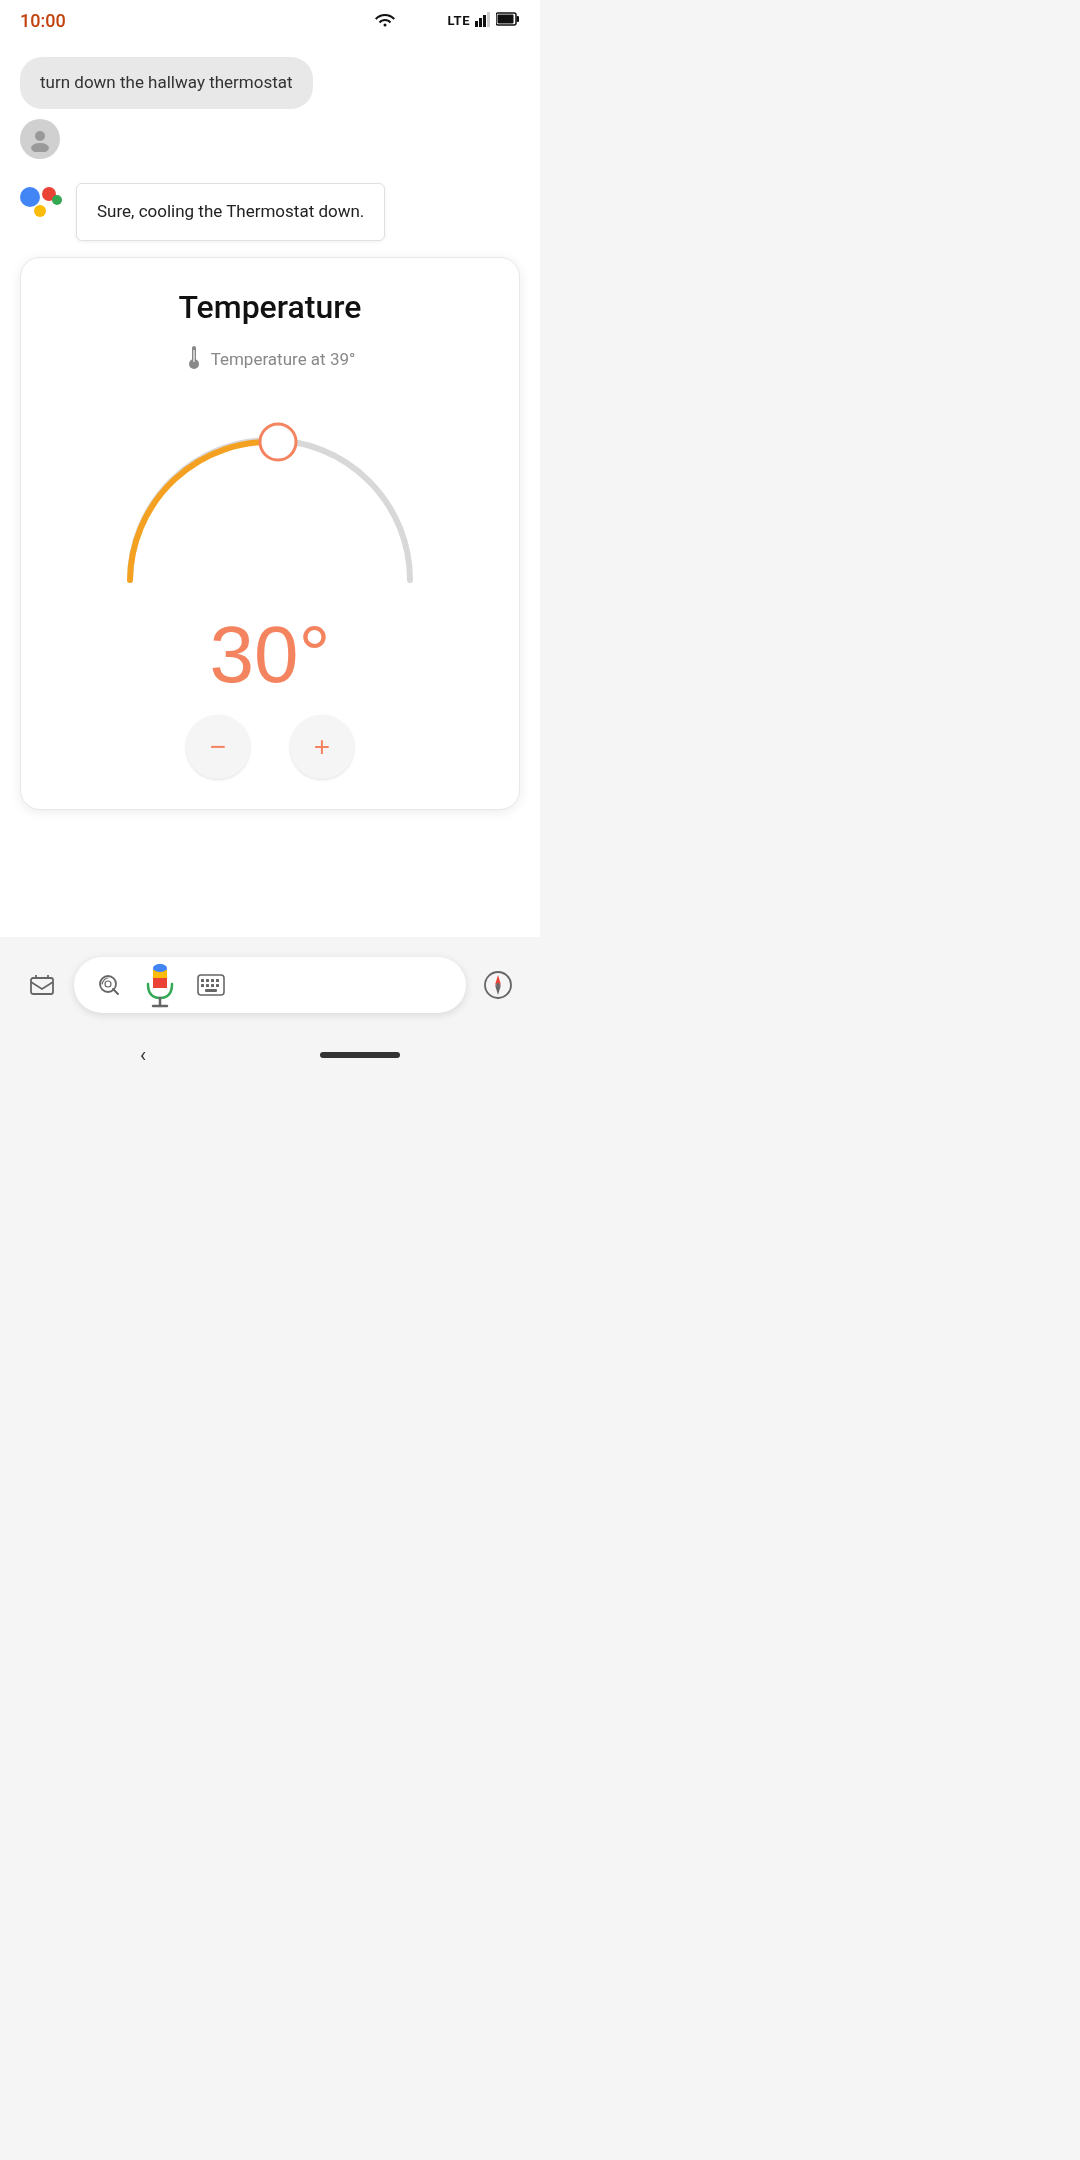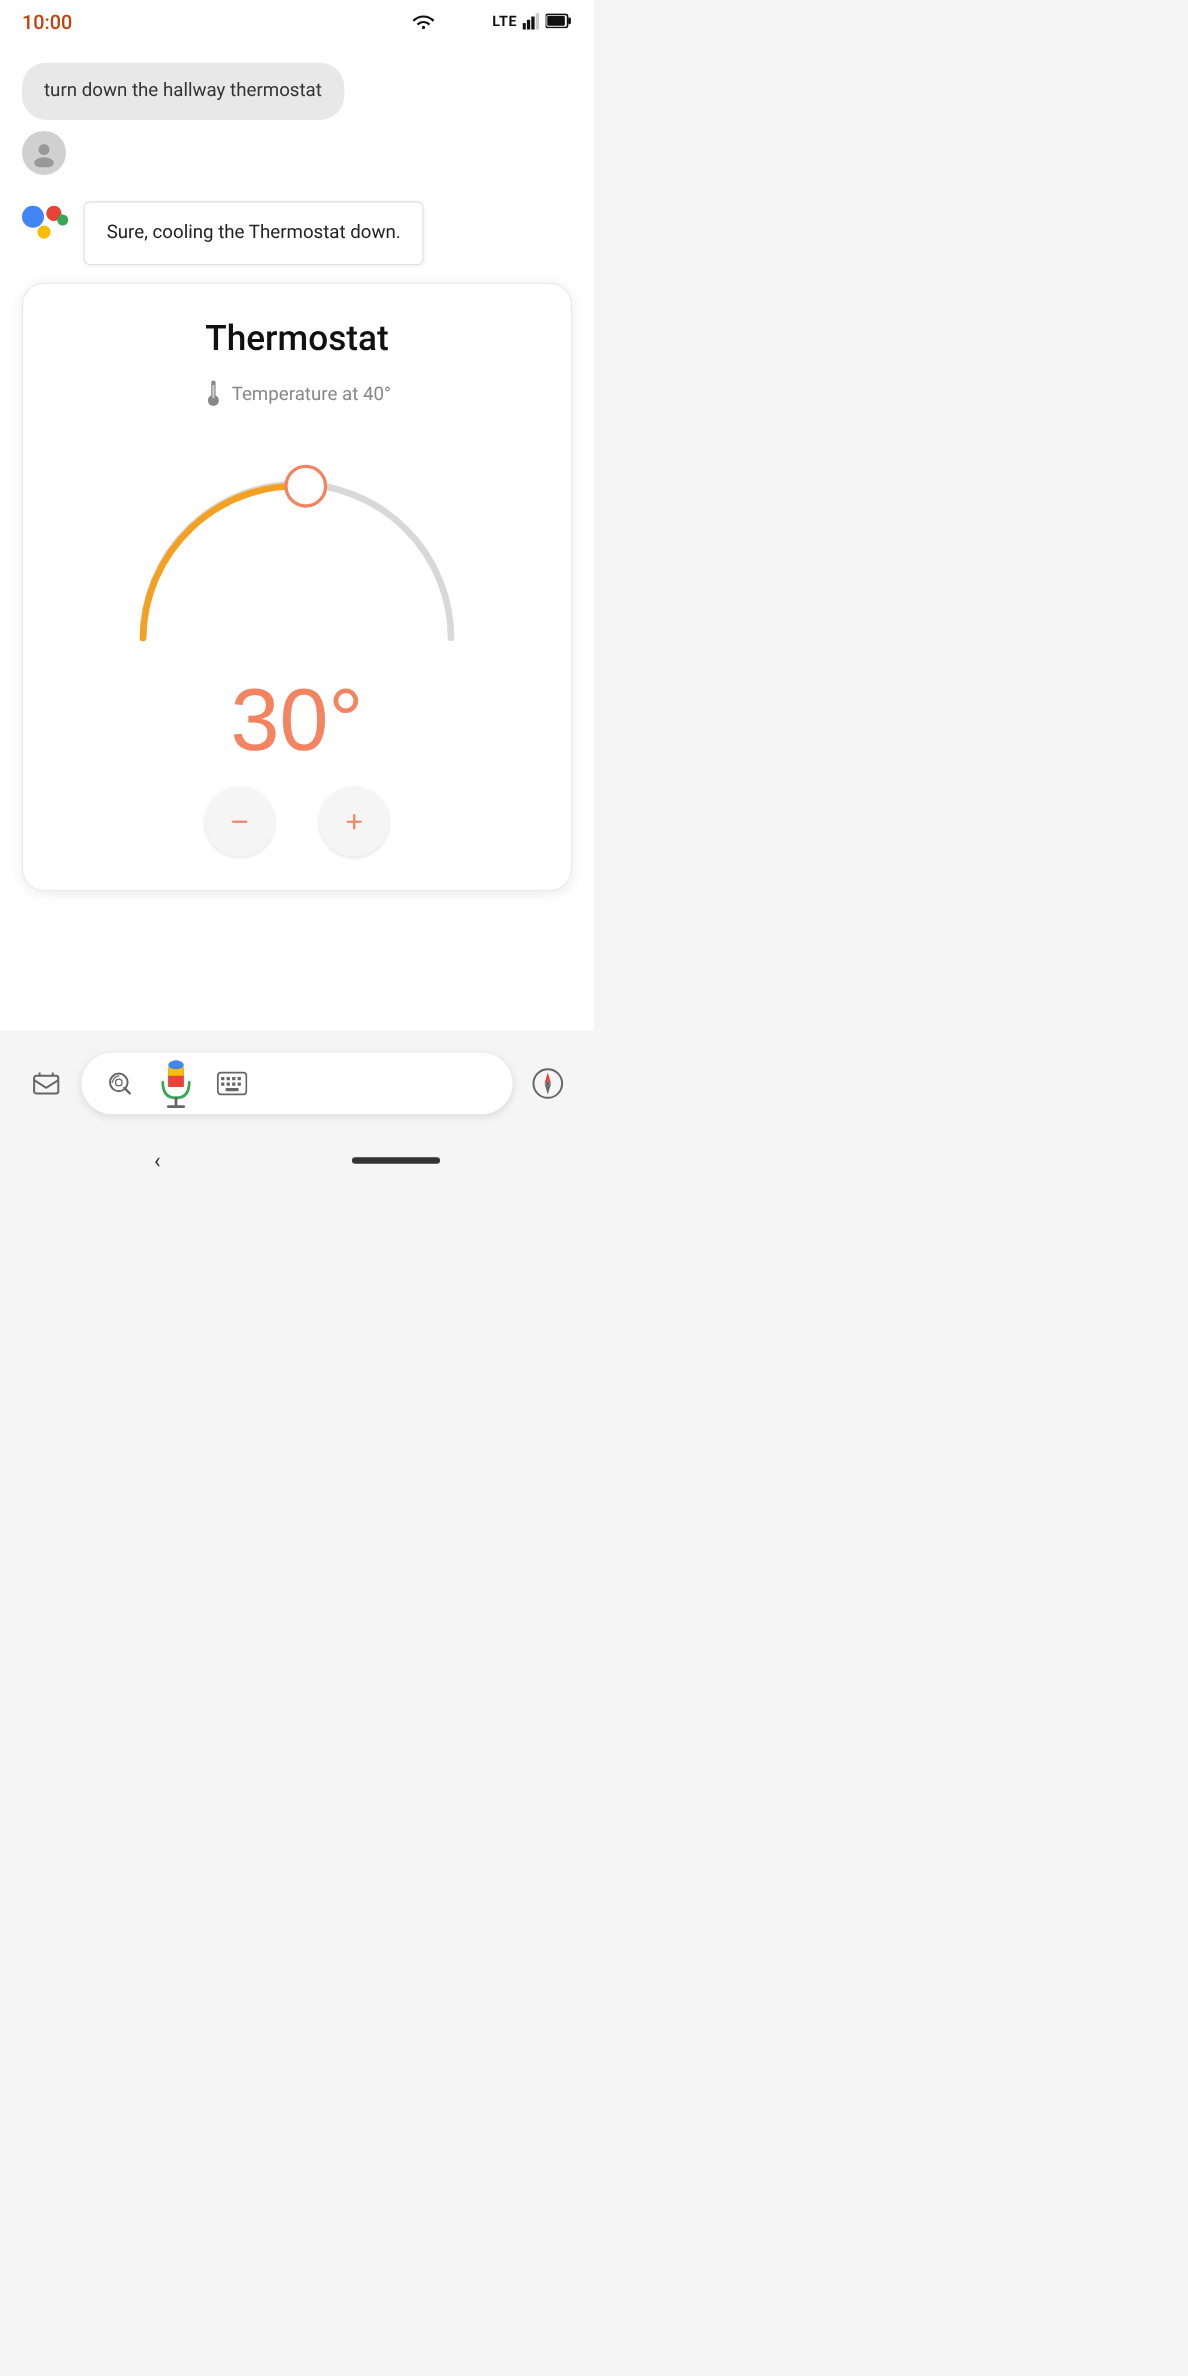--- a/index.html
+++ b/index.html
@@ -334,32 +334,32 @@
       <div class="dot-red"></div>
       <div class="dot-yellow"></div>
       <div class="dot-green"></div>
     </div>
     <div class="assistant-bubble">
       <span>Sure, cooling the Thermostat down.</span>
     </div>
   </div>
 
   <div class="thermostat-card">
-    <div class="thermostat-title">Thermostat</div>
+    <div class="thermostat-title">Temperature</div>
 
     <div class="temperature-label-row">
 
       <span class="thermometer-icon">
         <svg width="18" height="26" viewBox="0 0 18 26">
           <rect x="7" y="2" width="4" height="16" rx="2" fill="#888"></rect>
           <circle cx="9" cy="20" r="5" fill="#888"></circle>
           <rect x="8" y="6" width="2" height="12" fill="#ccc"></rect>
         </svg>
       </span>
-      <span class="temperature-label">Temperature at 40°</span>
+      <span class="temperature-label">Temperature at 39°</span>
     </div>
 
     <div class="dial-container">
       <svg class="dial-svg" viewBox="0 0 340 200">
 
         <path d="M 30 185 A 140 140 0 0 1 310 185" fill="none" stroke="#d8d8d8" stroke-width="6" stroke-linecap="round"></path>
 
         <path d="M 30 185 A 140 140 0 0 1 178 47" fill="none" stroke="#F4A020" stroke-width="6" stroke-linecap="round"></path>
 
         <circle cx="178" cy="47" r="18" fill="white" stroke="#F4845F" stroke-width="3"></circle>

